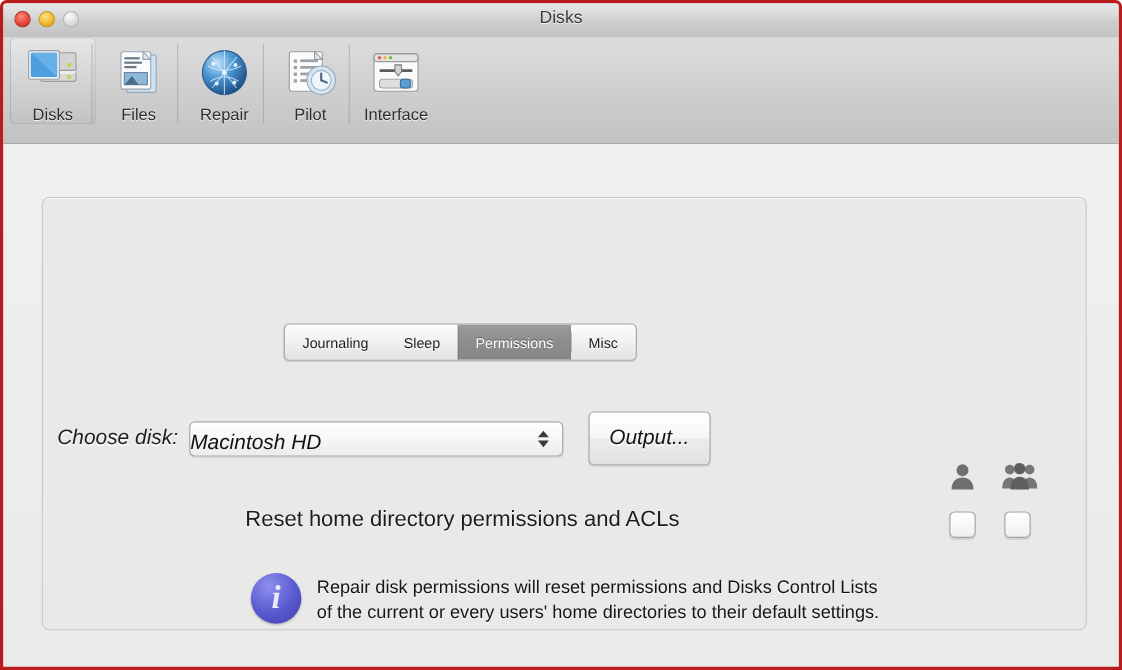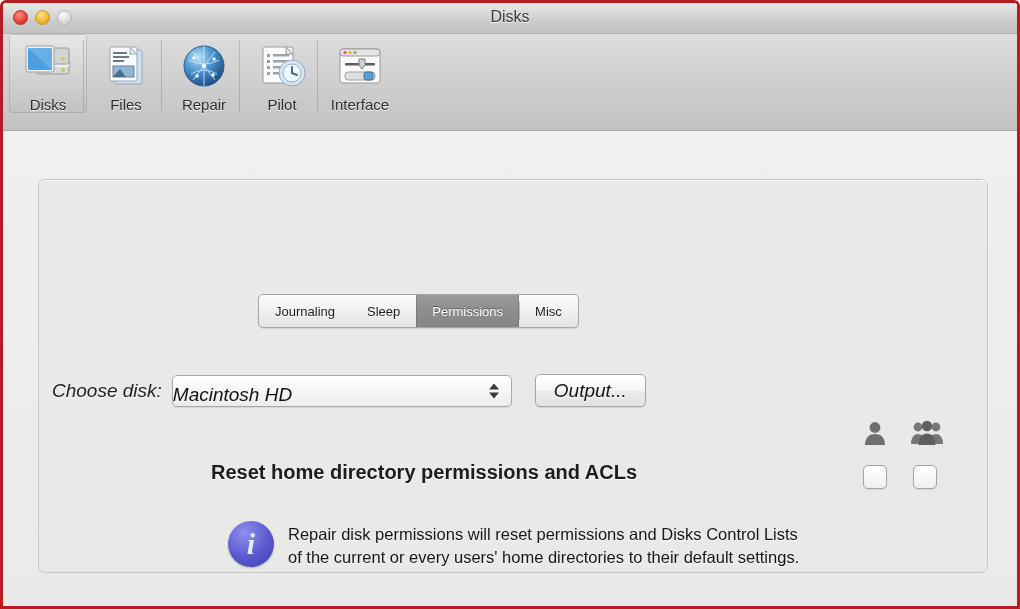--- a/index.html
+++ b/index.html
@@ -192,21 +192,21 @@
     display: block;
     width: 0; height: 0;
     border-left: 5px solid transparent;
     border-right: 5px solid transparent;
   }
   .arrows i.up { border-bottom: 6px solid #3a3a3a; }
   .arrows i.dn { border-top: 6px solid #3a3a3a; }
 
   .btn {
     box-sizing: border-box;
-    height: 33px;
+    height: 49px;
     padding: 0 18px;
     display: inline-flex; align-items: center; justify-content: center;
     background: linear-gradient(to bottom, #ffffff 0%, #f7f7f7 48%, #ececec 52%, #e2e2e2 100%);
     border: 1px solid #a6a6a6;
     border-radius: 5px;
     box-shadow: 0 1px 1px rgba(0,0,0,.09);
     font-size: 19px;
     color: #141414;
     text-shadow: 0 1px 0 rgba(255,255,255,.9);
     cursor: default;
@@ -228,25 +228,24 @@
     box-sizing: border-box;
     background: linear-gradient(to bottom, #ffffff 0%, #f7f7f7 55%, #efefef 100%);
     border: 1px solid #a5a5a5;
     border-radius: 5px;
     box-shadow: 0 1px 1px rgba(0,0,0,.10), inset 0 1px 0 rgba(255,255,255,.9);
     cursor: default;
   }
 
   .reset-label {
     position: absolute;
-    left: 208px; top: 330px;
+    left: 220px; top: 330px;
     font-size: 20px;
     color: #1c1c1c;
     text-shadow: 0 1px 0 rgba(255,255,255,.8);
-    font-weight: bold;
   }
 
   
   .infoblock {
     position: absolute;
     left: 225px; top: 390px;
     display: flex;
     align-items: flex-start;
     gap: 14px;
     width: 680px;

